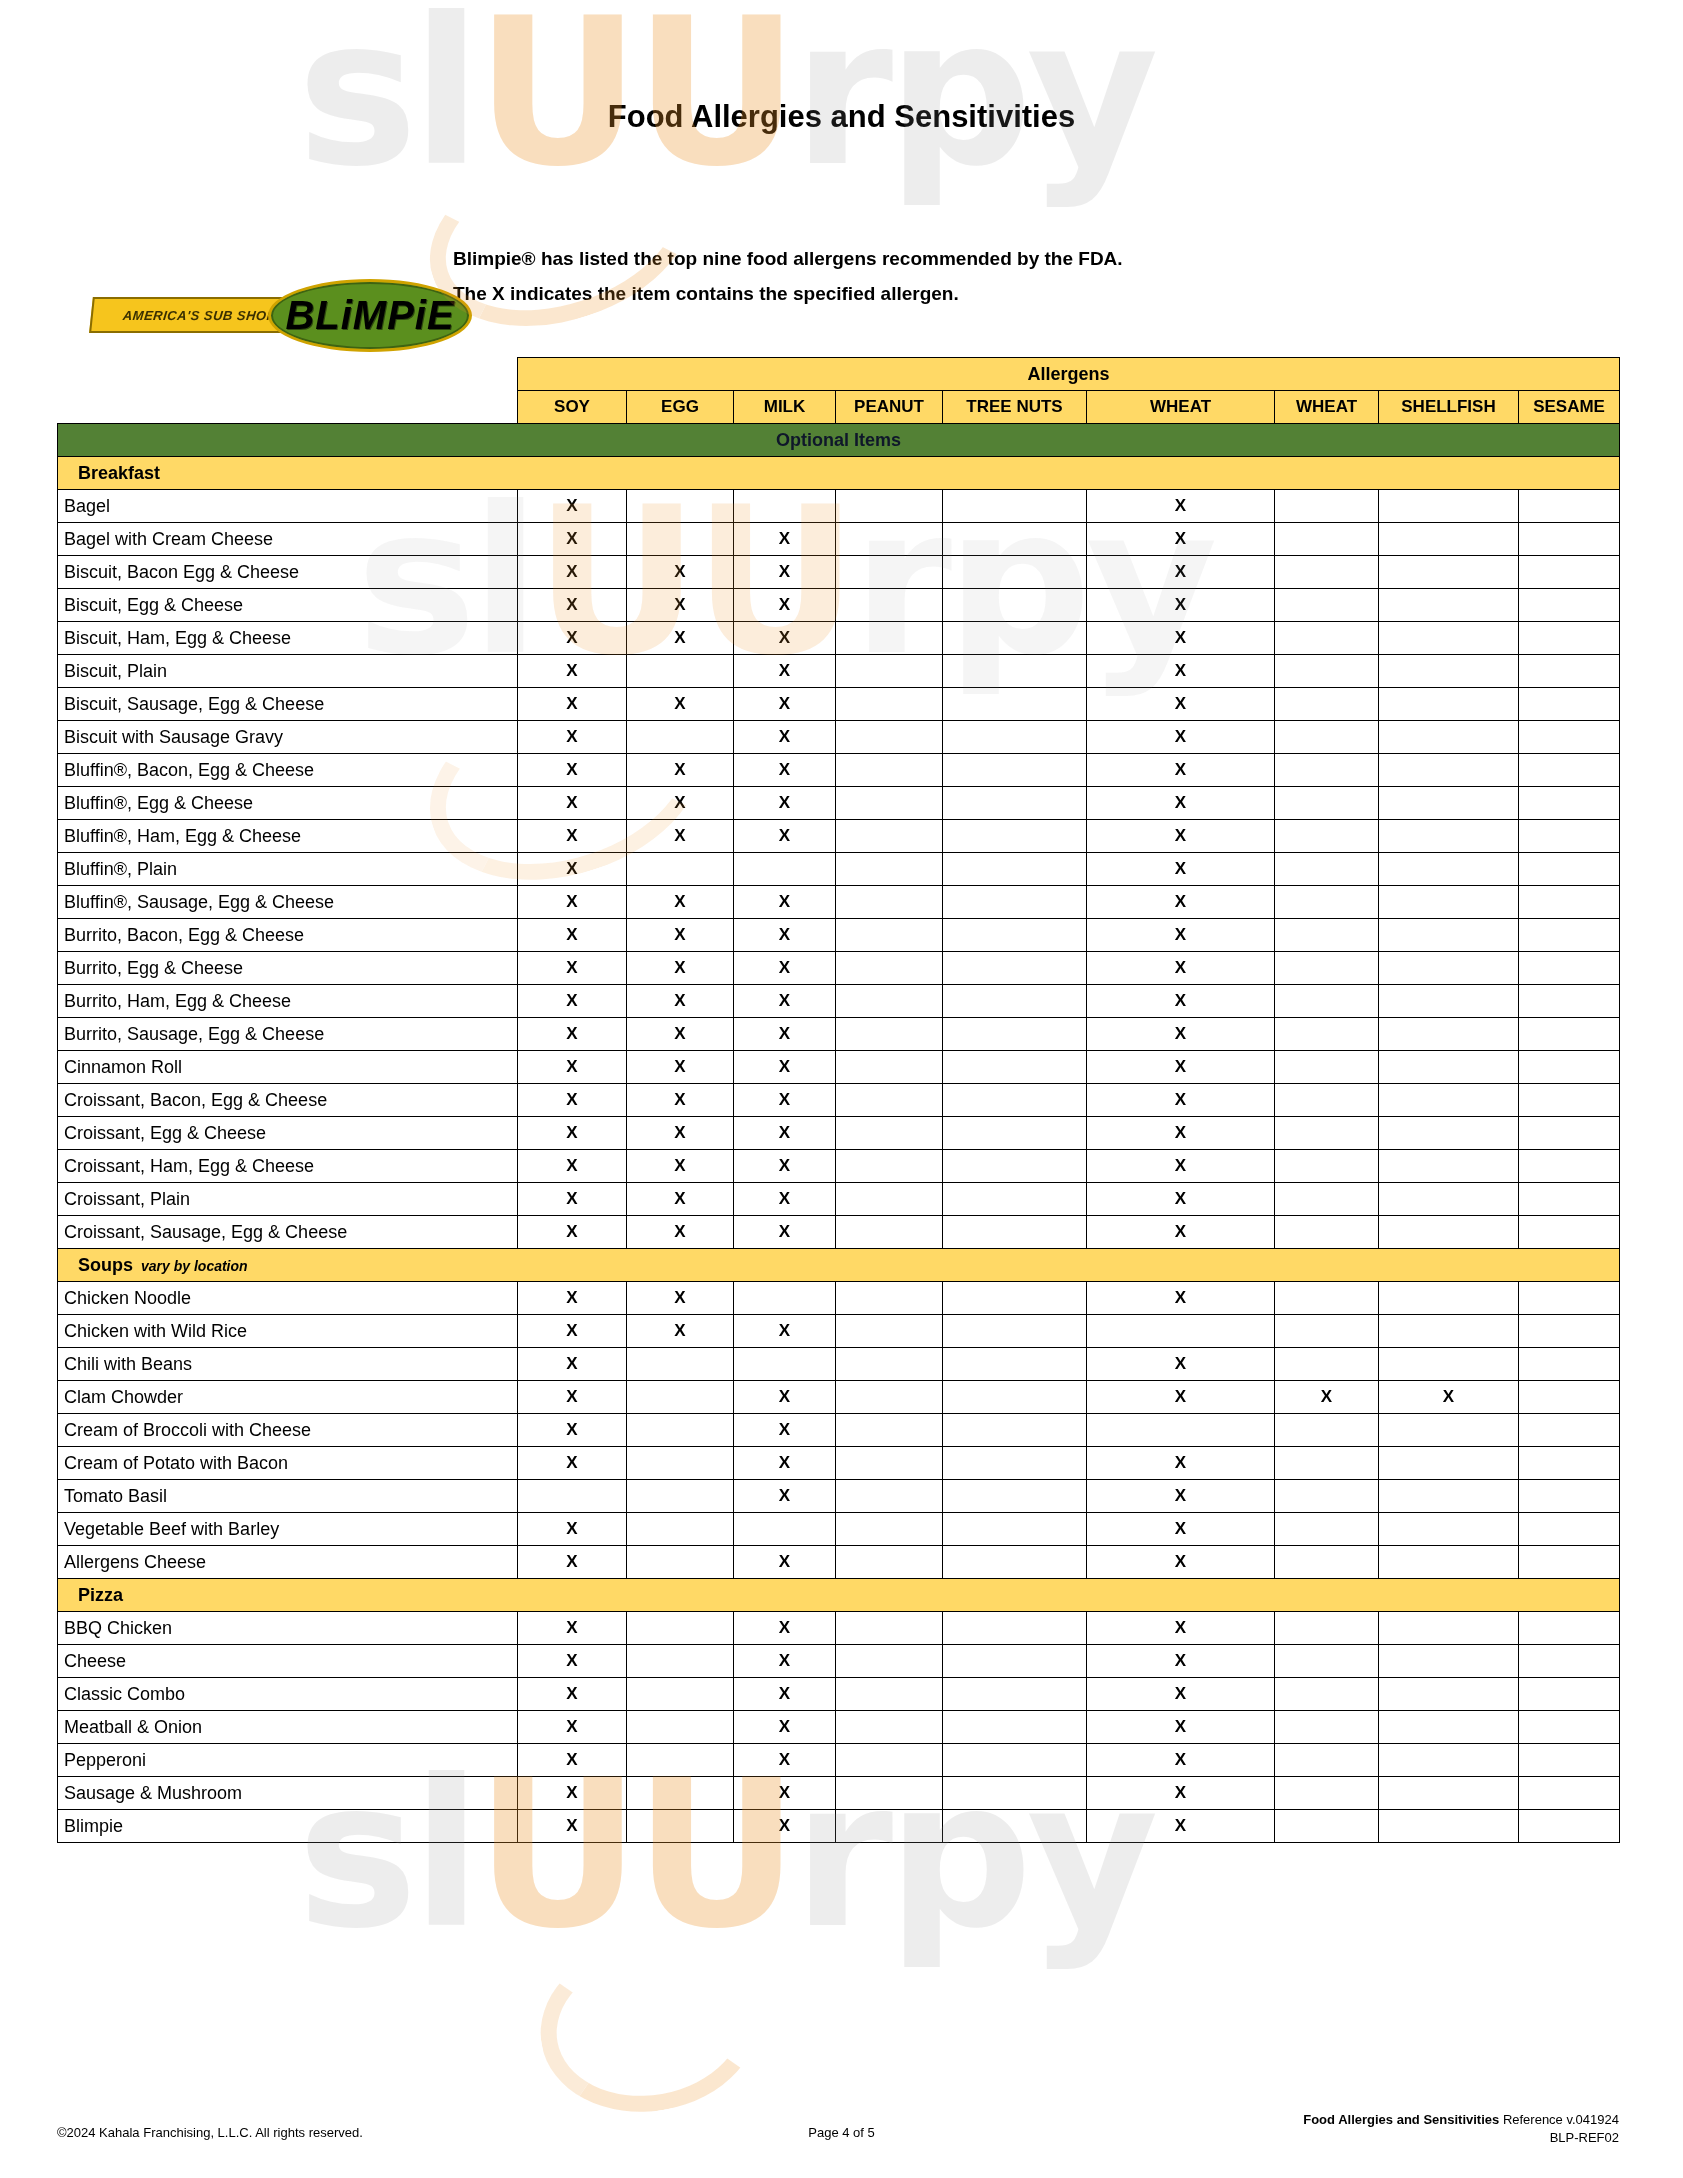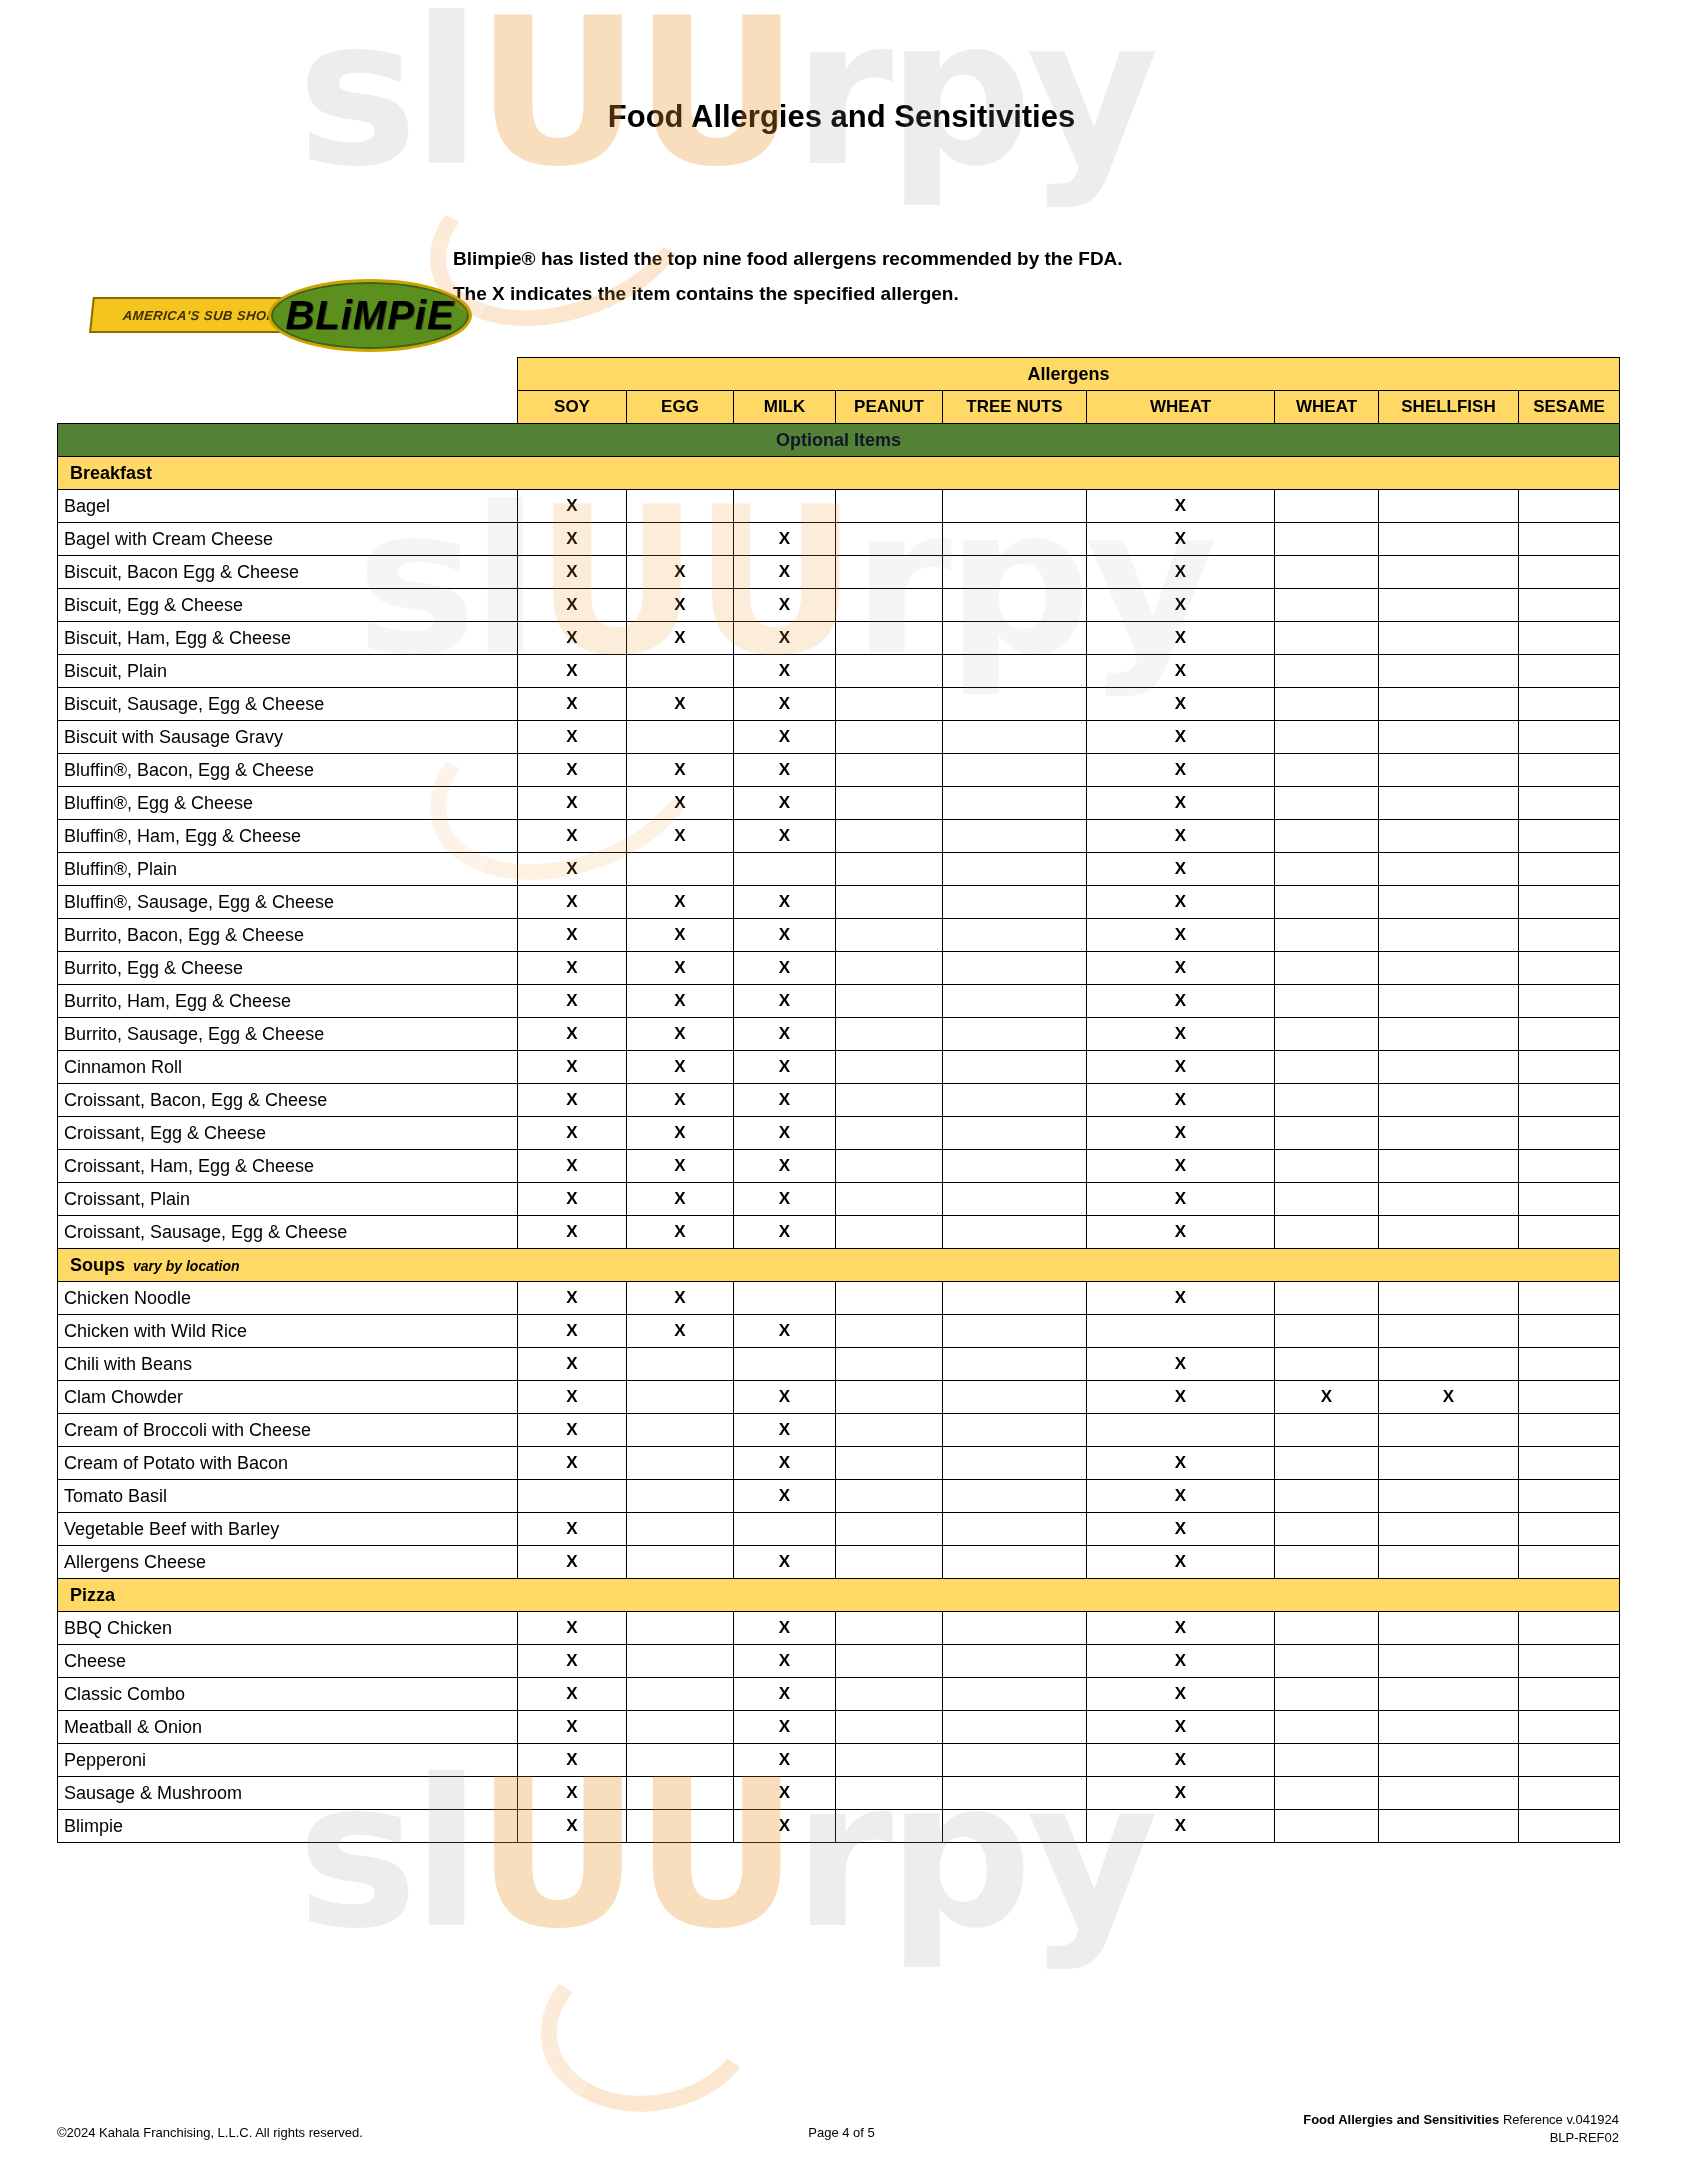--- a/index.html
+++ b/index.html
@@ -71,21 +71,21 @@
   }
   .col-hdr {
     background:#ffd966; font-weight:bold; text-align:center; height:30px; font-size:17px;margin-left:29px;
   }
   .optional-band {
     background:#538135; color:#0f172a; font-weight:bold; text-align:center;
     height:30px; font-size:18px;
   }
   .section-band {
     background:#ffd966; font-weight:bold; text-align:left; height:30px;
-    font-size:18px; padding-left:12px;
+    font-size:18px; padding-left:20px;
   }
   .section-note { font-style:italic; font-weight:600; font-size:14px; padding-left:8px; }
   .item-name { text-align:left; padding-left:6px; font-size:18px; height:30px; background:#fff; }
   .mark-cell { text-align:center; font-weight:bold; font-size:17px; background:#fff; }
 
   
   .footer-left  { position:absolute; left:57px;  top:2125px; font-size:13px; z-index:2; }
   .footer-center{ position:absolute; left:0; width:1683px; top:2125px; text-align:center; font-size:13px; z-index:2; }
   .footer-right { position:absolute; right:64px; top:2111px; text-align:right; font-size:13px; line-height:18px; z-index:2; }
   .fr-bold { font-weight:bold; }

